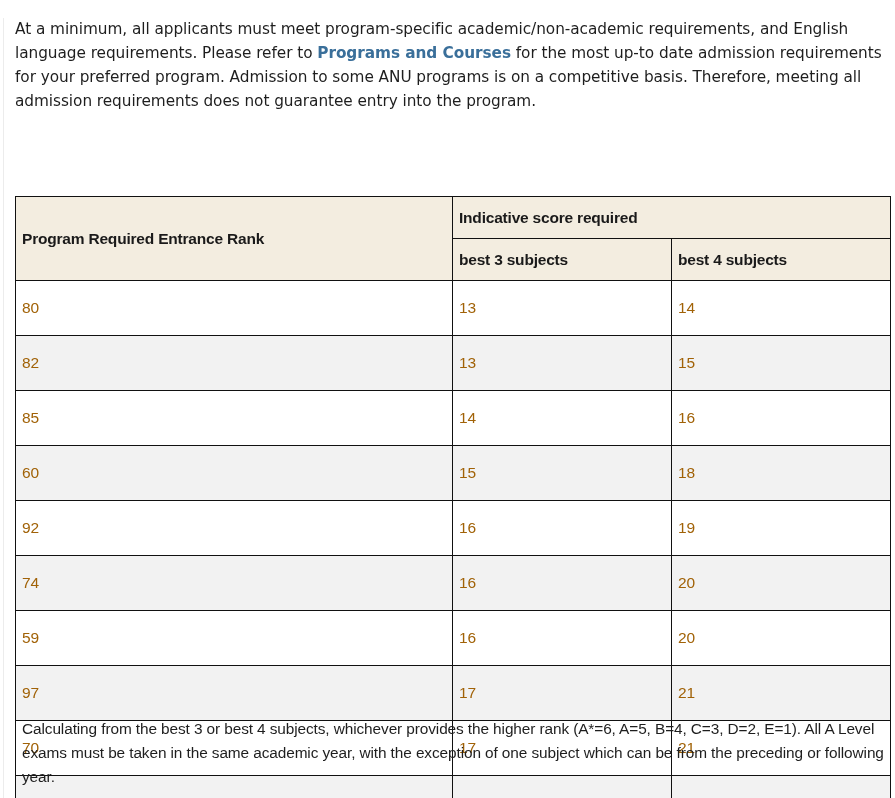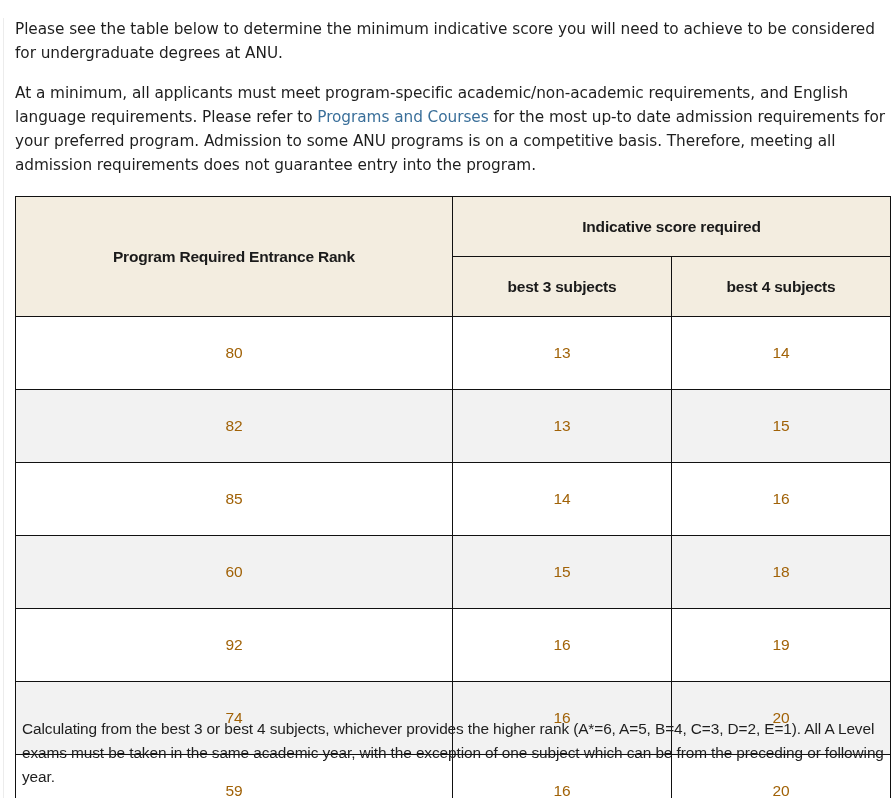--- a/index.html
+++ b/index.html
@@ -9,29 +9,29 @@
     color: #1e1e1e;
   }
   .left-rule {
     position: absolute; left: 3px; top: 18px; bottom: 0; width: 1px; background: #ececec;
   }
   .content { position: absolute; left: 15px; top: 17px; width: 878px; }
   p.para {
     margin: 0; font-size: 15.3px; line-height: 24px; letter-spacing: -0.05px;
   }
   p.para + p.para { margin-top: 16px; }
-  a.link { color: #3a6f9a; text-decoration: none; }
+  a.link { color: #3a6f9a; text-decoration: none; font-weight: bold; }
 
   table.scores {
     position: absolute; left: 15px; top: 196px; width: 875px;
     border-collapse: collapse; table-layout: fixed;
     font-family: "Liberation Sans", sans-serif;
   }
   table.scores th, table.scores td {
-    border: 1.5px solid #111; text-align: center; padding: 15px;
+    border: 1.5px solid #111; text-align: left; padding: 6px;
   }
   table.scores th {
     background: #f3ede0; font-weight: bold; font-size: 15.5px; color: #1a1a1a;
     font-family: "Liberation Sans", sans-serif; letter-spacing: -0.2px;
   }
   th.h-rank { height: 60px; }
   th.h-group { height: 29px; }
   th.h-sub { height: 29px; }
   table.scores td { height: 42px; font-size: 15.5px; color: #a16207; }
   tr.row:nth-child(even) td { background: #f2f2f2; }
@@ -43,21 +43,20 @@
     font-size: 15.4px; line-height: 24px; color: #1e1e1e; letter-spacing: -0.1px;
   }
   .footer p { margin: 7px; }
 </style>
 </head>
 <body>
 
 <div class="left-rule"></div>
 
 <div class="content">
-  <p class="para">Please see the table below to determine the minimum indicative score you will need to achieve to be considered for undergraduate degrees at ANU.</p>
   <p class="para"><span>At a minimum, all applicants must meet program-specific academic/non-academic requirements, and English language requirements. Please refer to </span><a class="link" href="#">Programs and Courses</a><span> for the most up-to date admission requirements for your preferred program. Admission to some ANU programs is on a competitive basis. Therefore, meeting all admission requirements does not guarantee entry into the program.</span></p>
 </div>
 
 <table class="scores">
   <colgroup>
     <col style="width:437px">
     <col style="width:219px">
     <col style="width:219px">
   </colgroup>
   <thead>

